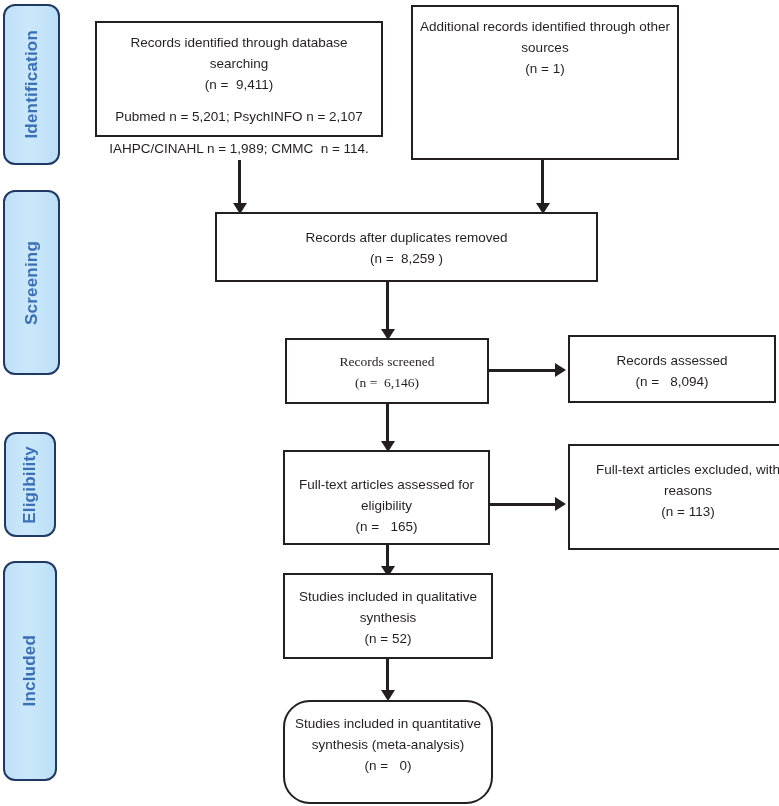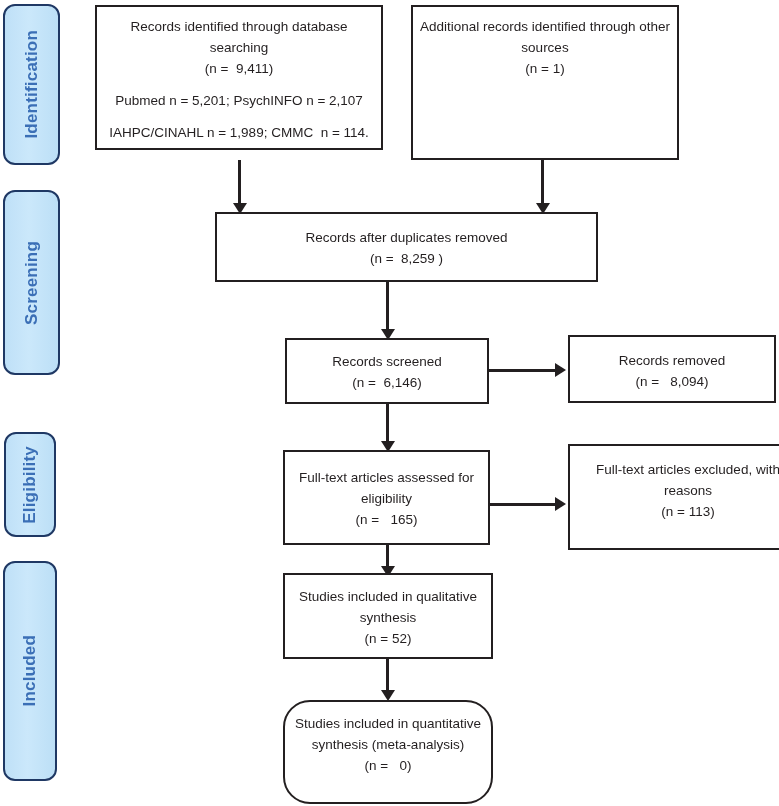--- a/index.html
+++ b/index.html
@@ -95,21 +95,21 @@
   </div>
 
   <div class="stage" style="left:4px; top:432px; width:52px; height:105px;">
     <span class="stage-label">Eligibility</span>
   </div>
 
   <div class="stage" style="left:3px; top:561px; width:54px; height:220px;">
     <span class="stage-label">Included</span>
   </div>
 
-  <div class="fbox" style="left:95px; top:5px; width:288px; height:145px;">
+  <div class="fbox" style="left:95px; top:21px; width:288px; height:116px;">
     <span class="line">Records identified through database</span>
     <span class="line">searching</span>
     <span class="line">(n =  9,411)</span>
     <span class="gap"></span>
     <span class="line">Pubmed n = 5,201; PsychINFO n = 2,107</span>
     <span class="gap"></span>
     <span class="line">IAHPC/CINAHL n = 1,989; CMMC  n = 114.</span>
   </div>
 
   <div class="fbox" style="left:411px; top:5px; width:268px; height:155px;">
@@ -125,37 +125,37 @@
   <div class="arrow-down" style="left:536px; top:203px;"></div>
 
   <div class="fbox" style="left:215px; top:212px; width:383px; height:70px; padding-top:14px;">
     <span class="line">Records after duplicates removed</span>
     <span class="line">(n =  8,259 )</span>
   </div>
 
   <div class="vline" style="left:386px; top:282px; height:50px;"></div>
   <div class="arrow-down" style="left:381px; top:329px;"></div>
 
-  <div class="fbox" style="left:285px; top:338px; width:204px; height:66px; padding-top:12px;">
+  <div class="fbox" style="left:285px; top:338px; width:204px; height:66px; padding-top:12px;font-family:Liberation Serif, serif;">
     <span class="line">Records screened</span>
     <span class="line">(n =  6,146)</span>
   </div>
 
   <div class="fbox" style="left:568px; top:335px; width:208px; height:68px; padding-top:14px;">
-    <span class="line">Records removed</span>
+    <span class="line">Records assessed</span>
     <span class="line">(n =   8,094)</span>
   </div>
 
   <div class="hline" style="left:489px; top:369px; width:68px;"></div>
   <div class="arrow-right" style="left:555px; top:363px;"></div>
 
   <div class="vline" style="left:386px; top:404px; width:3px; height:41px;"></div>
   <div class="arrow-down" style="left:381px; top:441px;"></div>
 
-  <div class="fbox" style="left:283px; top:450px; width:207px; height:95px; padding-top:16px;">
+  <div class="fbox" style="left:283px; top:450px; width:207px; height:95px; padding-top:23px;">
     <span class="line">Full-text articles assessed for</span>
     <span class="line">eligibility</span>
     <span class="line">(n =   165)</span>
   </div>
 
   <div class="fbox" style="left:568px; top:444px; width:240px; height:106px; padding-top:14px;">
     <span class="line">Full-text articles excluded, with</span>
     <span class="line">reasons</span>
     <span class="line">(n = 113)</span>
   </div>

